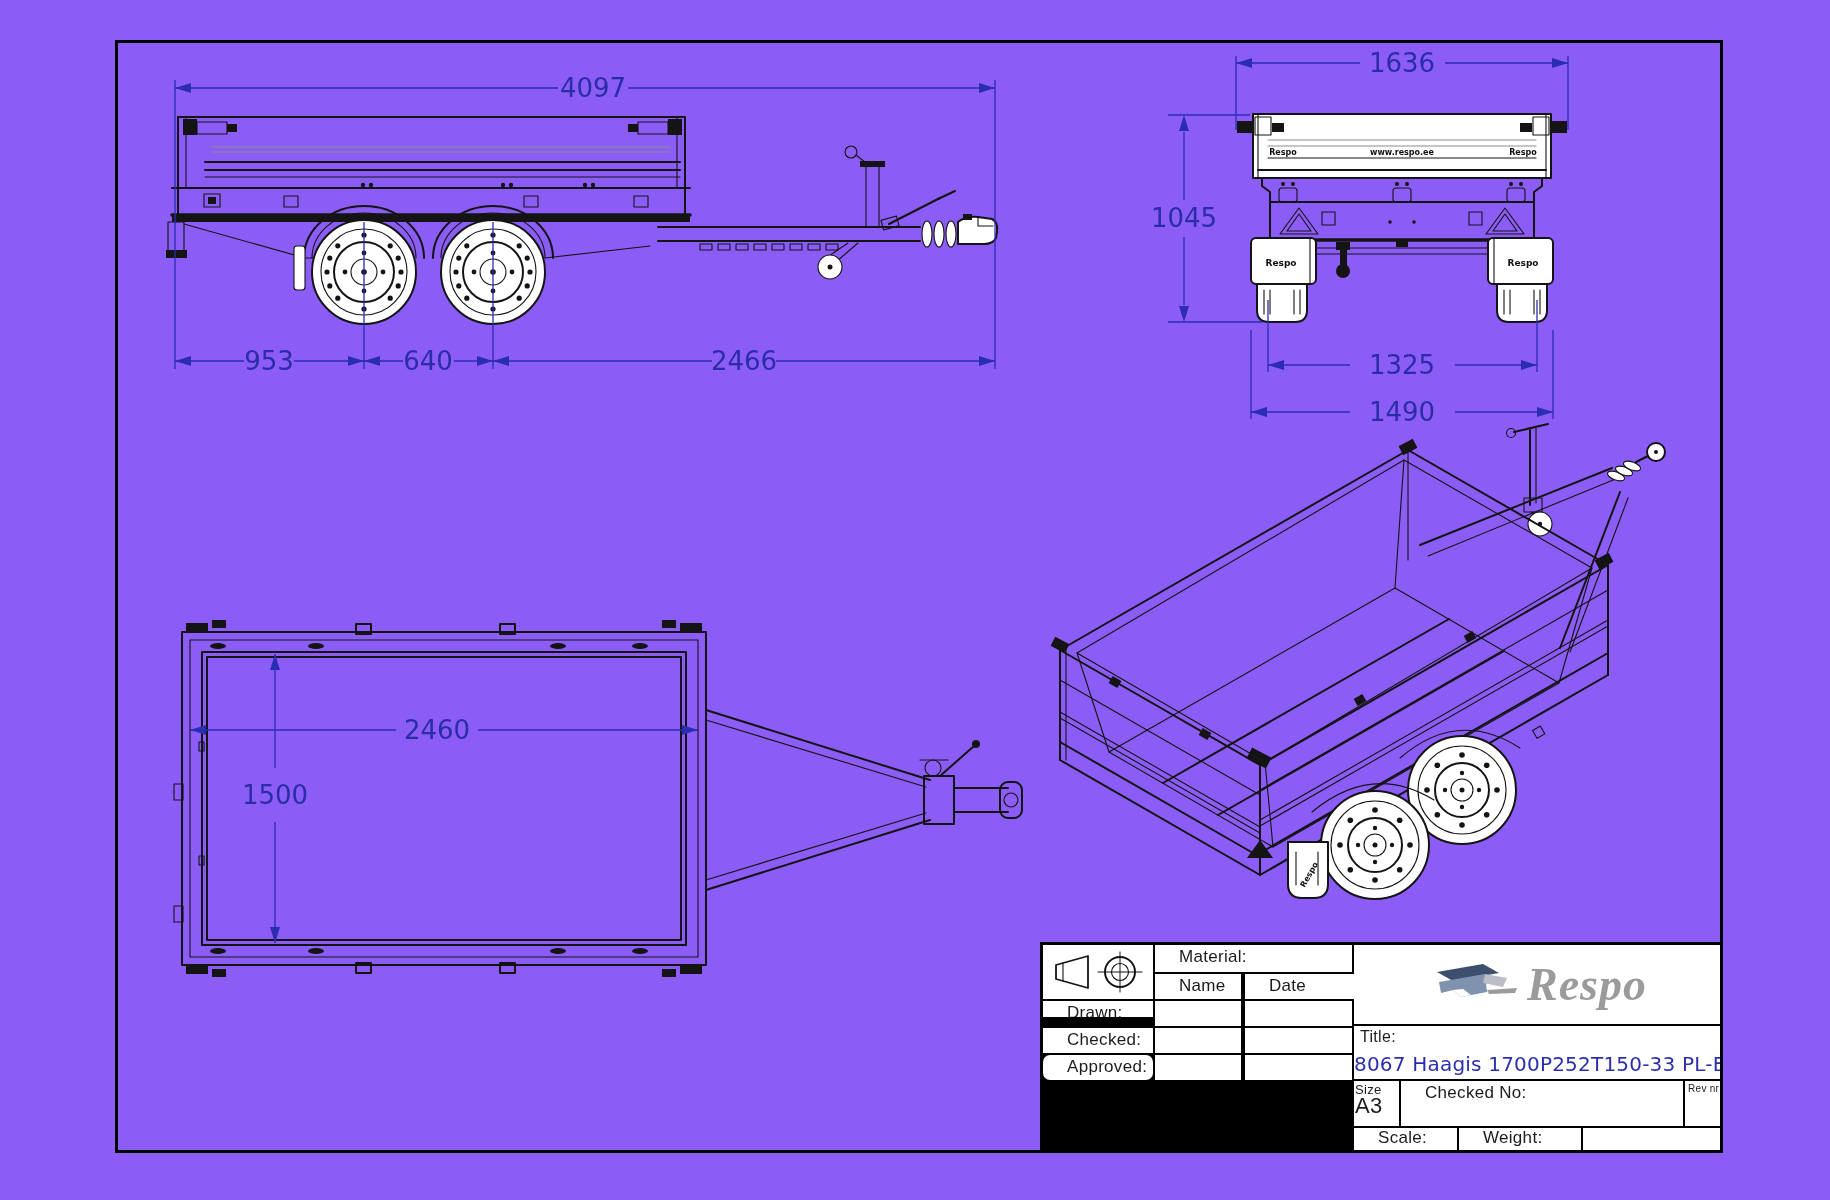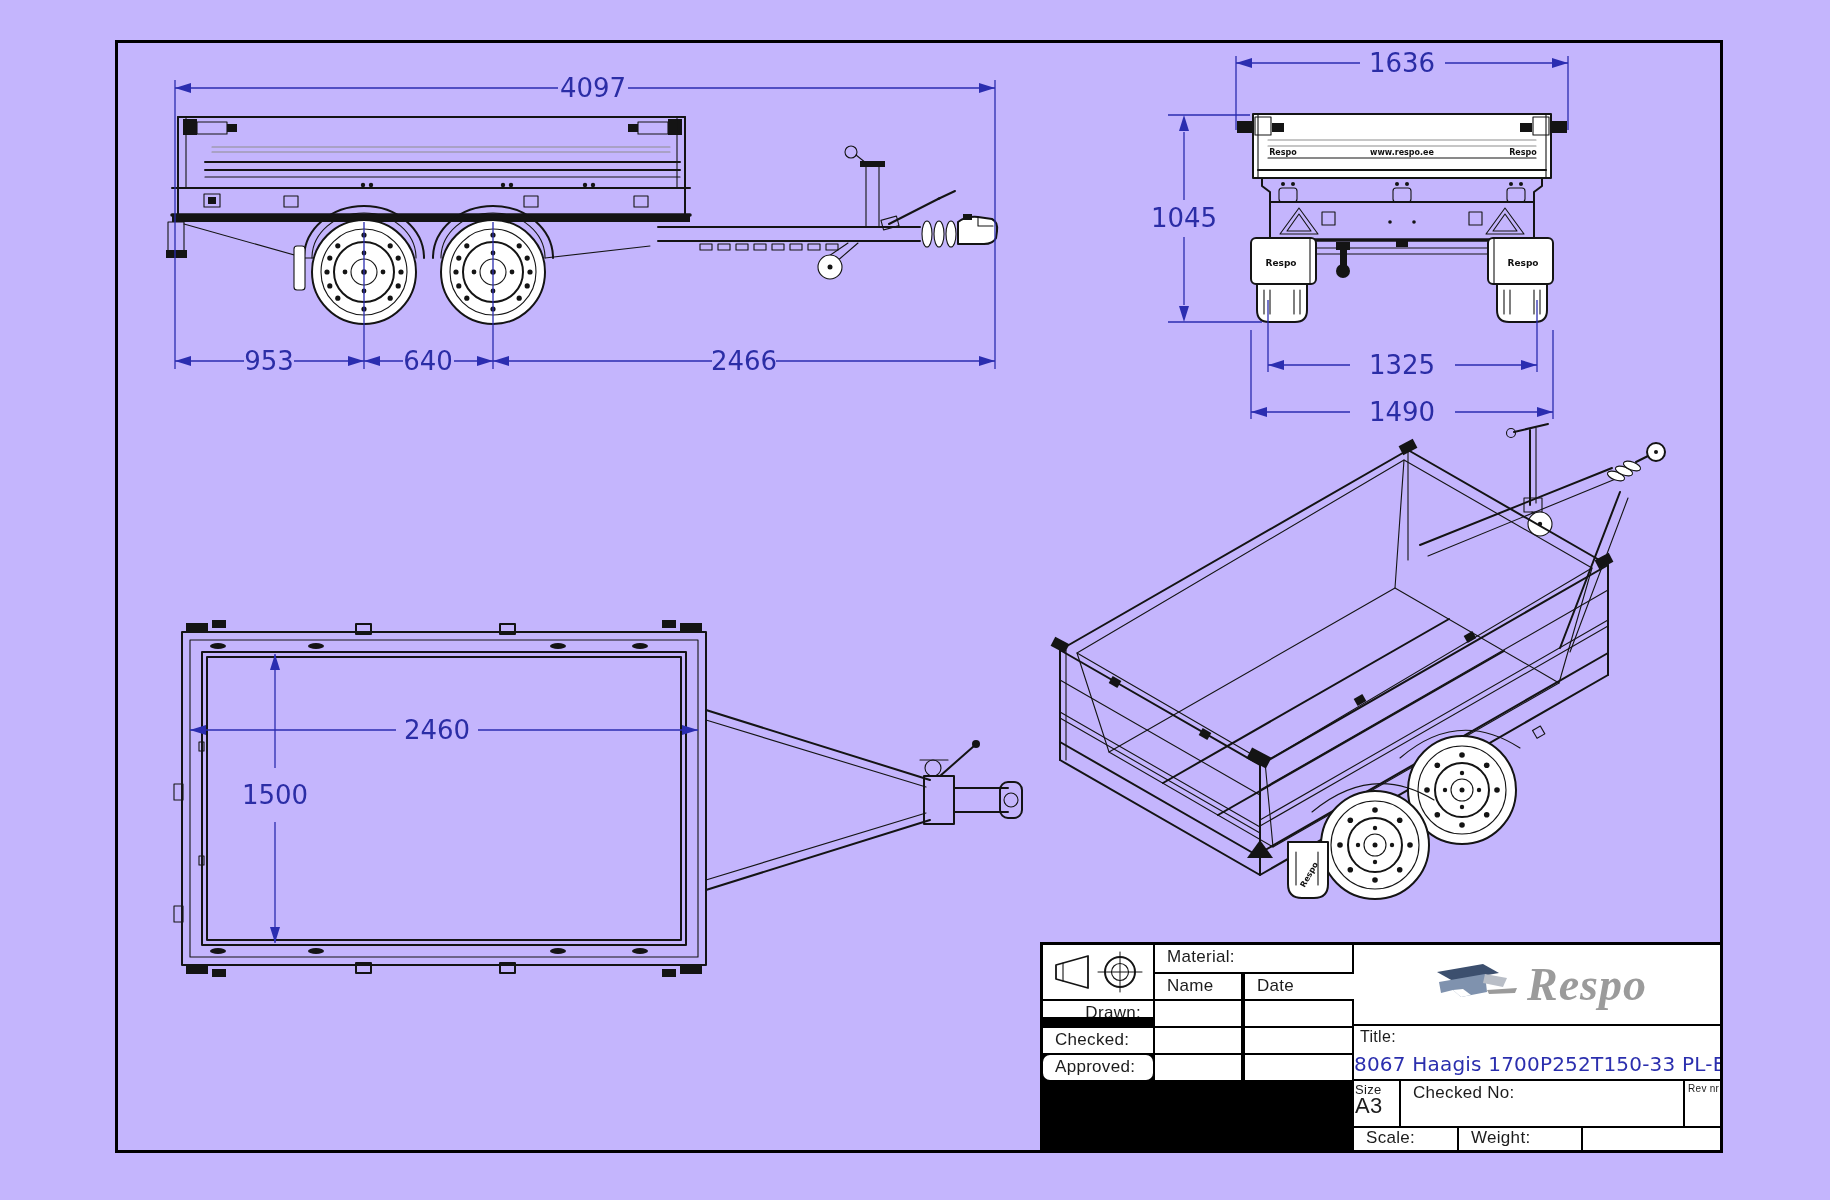--- a/index.html
+++ b/index.html
@@ -1,34 +1,34 @@
 <!DOCTYPE html>
 <html><head>
 <meta charset="utf-8">
 <style>
   html,body{margin:0;padding:0;background:#fff;}
-  .sheet{position:relative;width:1830px;height:1200px;background:#c4b5fd;overflow:hidden;
+  .sheet{position:relative;width:1830px;height:1200px;background:#8b5cf6;overflow:hidden;
          font-family:"Liberation Sans",sans-serif;}
   .frame{position:absolute;left:115px;top:40px;width:1608px;height:1113px;
          border:3px solid #000;box-sizing:border-box;}
   svg{position:absolute;overflow:visible;}
   .ln{fill:none;stroke:#141414;stroke-width:2;stroke-linejoin:round;stroke-linecap:round;}
   .tn{stroke-width:1.1;}
   .w3{stroke-width:3.5;}
   .gray{stroke:#8d8d8d;}
   .blk{fill:#141414;stroke:none;}
   .wht{fill:#ffffff;}
   .dim{stroke:#2b2db0;stroke-width:1.3;fill:none;}
   .dimf{fill:#2b2db0;stroke:none;}
   text.dimt{fill:#2b2da6;font-size:26px;font-family:"DejaVu Sans",sans-serif;text-anchor:middle;}
   text.smt{fill:#111;font-size:8px;font-weight:bold;font-family:"DejaVu Sans",sans-serif;text-anchor:middle;}
   
   .tblock{position:absolute;left:1040px;top:942px;width:683px;height:211px;background:#000;
           border:3px solid #000;box-sizing:border-box;}
-  .tb-cell{position:absolute;background:#fff;box-sizing:border-box;padding:2px 12px;
+  .tb-cell{position:absolute;background:#fff;box-sizing:border-box;padding:2px 24px;
            font-size:17px;color:#1c1c1c;letter-spacing:.3px;white-space:nowrap;overflow:hidden;}
   .tb-sym{display:flex;align-items:center;justify-content:center;padding:0;}
   .tb-logo{display:flex;align-items:center;justify-content:center;gap:8px;padding:0;}
   .logo-text{font-family:"Liberation Serif",serif;font-style:italic;font-weight:bold;
              font-size:46px;color:#9b9b9b;letter-spacing:1px;}
   .title-label{position:absolute;left:6px;top:2px;font-size:16px;}
   .title-value{position:absolute;left:0;right:0;top:26px;text-align:center;font-size:20px;
                color:#2b2fae;font-family:"DejaVu Sans",sans-serif;letter-spacing:.2px;}
   .size-cell{text-align:left;padding:1px;}
   .size-val{font-size:22px;line-height:18px;}
@@ -425,21 +425,21 @@
         <path class="ln tn" d="M15,15 V33"></path>
         <circle class="ln" cx="72" cy="24" r="15" style="stroke-width:2"></circle>
         <circle class="ln tn" cx="72" cy="24" r="8.5"></circle>
         <path class="ln" d="M50,24 H94 M72,4 V44" style="stroke-width:1"></path>
       </svg>
     </div>
     <div class="tb-cell" style="left:112px;top:0;width:197px;height:27px;">Material:</div>
     <div class="tb-cell" style="left:112px;top:29px;width:86px;height:25px;">Name</div>
     <div class="tb-cell" style="left:202px;top:29px;width:112px;height:25px;">Date</div>
 
-    <div class="tb-cell" style="left:0;top:56px;width:110px;height:16px;text-align:right;">Drawn:</div>
+    <div class="tb-cell" style="left:0;top:56px;width:110px;height:16px;">Drawn:</div>
     <div class="tb-cell" style="left:112px;top:56px;width:86px;height:25px;"></div>
     <div class="tb-cell" style="left:202px;top:56px;width:107px;height:25px;"></div>
 
     <div class="tb-cell" style="left:0;top:83px;width:110px;height:25px;">Checked:</div>
     <div class="tb-cell" style="left:112px;top:83px;width:86px;height:25px;"></div>
     <div class="tb-cell" style="left:202px;top:83px;width:107px;height:25px;"></div>
 
     <div class="tb-cell" style="left:0;top:110px;width:110px;height:25px;border-radius:7px;">Approved:</div>
     <div class="tb-cell" style="left:112px;top:110px;width:86px;height:25px;"></div>
     <div class="tb-cell" style="left:202px;top:110px;width:107px;height:25px;"></div>

